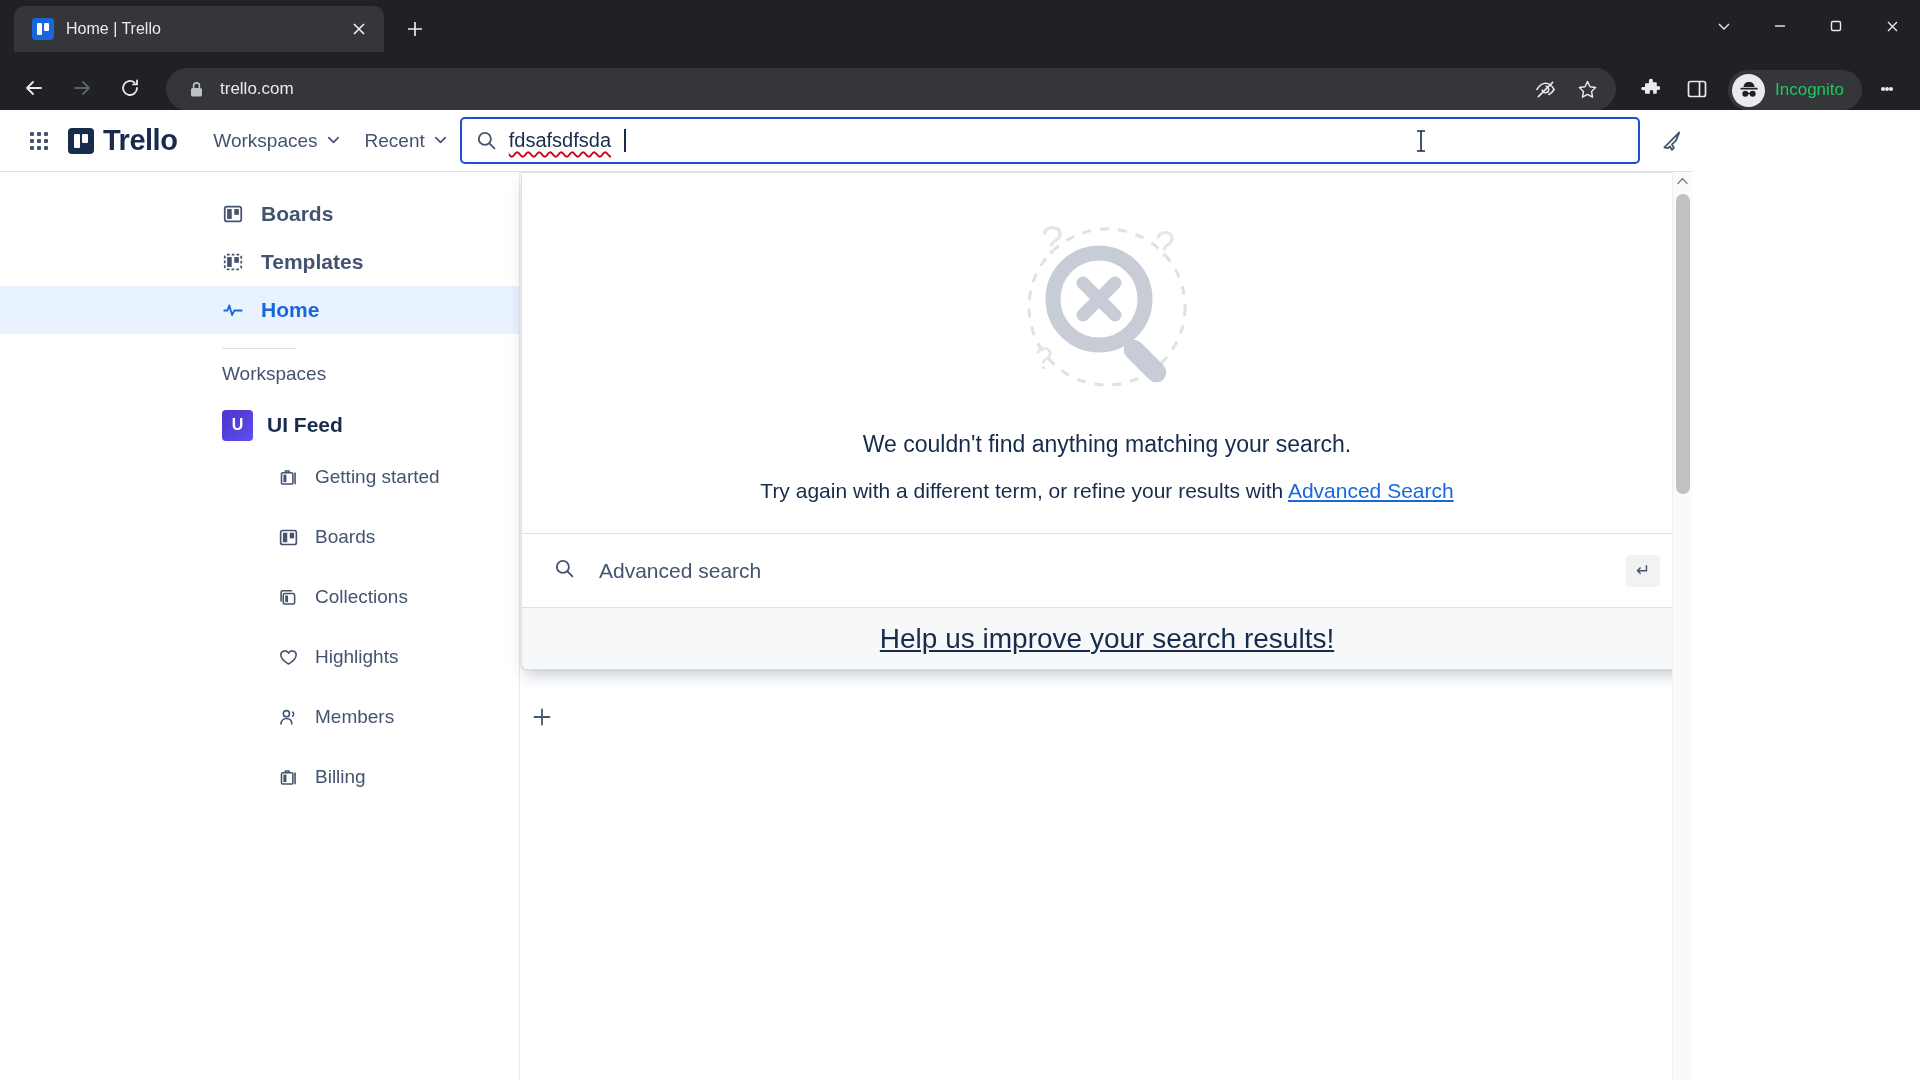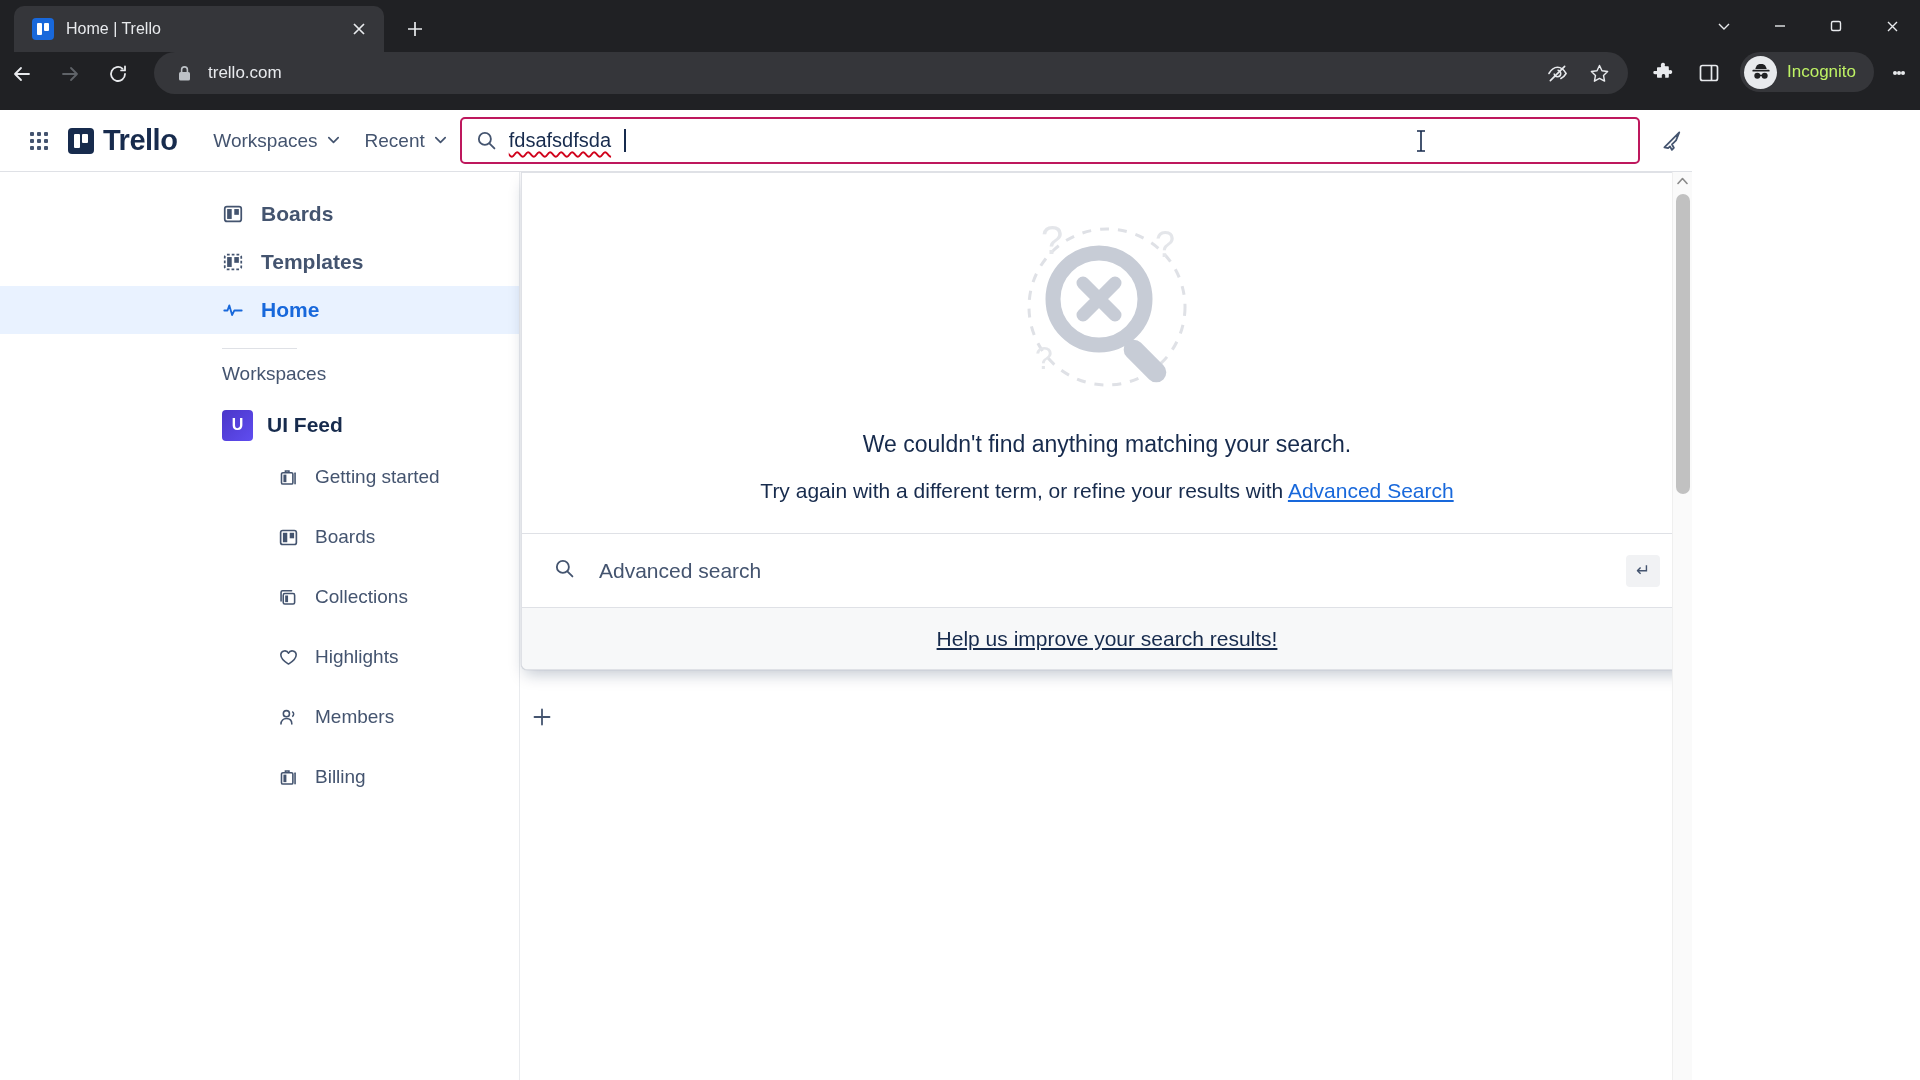--- a/index.html
+++ b/index.html
@@ -41,22 +41,22 @@
   .win-controls {
     position: absolute; right: 0; top: 0; height: 52px; display: flex;
     align-items: center; gap: 0;
   }
   .win-btn {
     width: 56px; height: 52px; display: flex; align-items: center;
     justify-content: center; color: #e8eaed;
   }
 
   .toolbar {
-    height: 58px; background: #202124; display: flex; align-items: flex-start;
-    padding: 0 0; gap: 4px;
+    height: 58px; background: #202124; display: flex; align-items: flex-end;
+    padding: 0 12px; gap: 4px;
   }
   .nav-btn {
     width: 44px; height: 44px; border-radius: 50%; display: flex;
     align-items: center; justify-content: center; color: #e8eaed; flex: none;
   }
   .nav-btn.disabled { color: #5f6368; }
   .omnibox {
     flex: 1; height: 42px; background: #35363a; border-radius: 21px;
     display: flex; align-items: center; padding: 0 10px 0 20px; margin: 0 10px;
   }
@@ -72,21 +72,21 @@
     align-items: center; justify-content: center; color: #e8eaed; flex:none;
   }
   .incognito-pill {
     height: 40px; background: #35363a; border-radius: 20px; display: flex;
     align-items: center; gap: 10px; padding: 0 18px 0 4px; margin-left: 6px;
   }
   .incog-avatar {
     width: 33px; height: 33px; border-radius: 50%; background: #e8eaed;
     display: flex; align-items: center; justify-content: center; flex:none;
   }
-  .incognito-label { color: #bef264; font-size: 17px; white-space: nowrap; }
+  .incognito-label { color: #22c55e; font-size: 17px; white-space: nowrap; }
   .kebab { width: 42px; height: 42px; display:flex; align-items:center; justify-content:center; flex:none; }
   .kebab span { display:block; width:4px; height:4px; border-radius:50%; background:#e8eaed; margin:2px 0; }
 
   
   .page { position: relative; width: 1692px; height: 970px; background: #fff; overflow: hidden; }
 
   .trello-header {
     height: 62px; background: #fff; border-bottom: 1px solid #dfe1e6;
     display: flex; align-items: center; padding: 0 18px; position: relative; z-index: 40;
   }
@@ -99,21 +99,21 @@
   .brand-mark .bm i { display:block; width:6px; background:#fff; border-radius:1px; }
   .brand-mark .bm i.a { height:14px; }
   .brand-mark .bm i.b { height:9px; }
   .brand-name { font-size: 29px; font-weight: bold; color: #172b4d; letter-spacing: -0.5px; }
   .hdr-menu {
     display: flex; align-items: center; gap: 8px; padding: 8px 12px;
     font-size: 19px; color: #44546f; border-radius: 4px;
   }
   .hdr-search-wrap { flex: 1; display: flex; justify-content: center; position: relative; }
   .hdr-search {
-    width: 1180px; height: 47px; border: 2px solid #be185d; border-radius: 5px;
+    width: 1180px; height: 47px; border: 2px solid #1d4ed8; border-radius: 5px;
     background: #fff; display: flex; align-items: center; padding: 0 14px; gap: 12px;
   }
   .hdr-search .s-ico { color:#44546f; display:flex; flex:none; }
   .search-text {
     font-size: 20px; color: #172b4d; position: relative;
     text-decoration: underline; text-decoration-style: wavy;
     text-decoration-color: #d0021b; text-underline-offset: 4px;
     text-decoration-thickness: 1.5px;
   }
   .caret { display:inline-block; width:1.5px; height:23px; background:#172b4d; vertical-align:-5px; margin-left:1px; }
@@ -199,21 +199,21 @@
   .dd-adv-label { font-size: 21px; color:#44546f; flex:1; }
   .enter-key {
     width: 34px; height: 32px; border-radius:4px; background:#f1f2f4;
     display:flex; align-items:center; justify-content:center; color:#44546f; font-size:17px;
   }
   .dd-foot {
     border-top:1px solid #dfe1e6; background:#f7f8f9; height: 62px;
     display:flex; align-items:center; justify-content:center;
     border-radius: 0 0 6px 6px;
   }
-  .dd-foot a { font-size: 21px; color:#172b4d; text-decoration: underline; }
+  .dd-foot a { font-size: 28px; color:#172b4d; text-decoration: underline; }
 
   
   .scrollbar {
     position:absolute; right:0; top:0; width: 20px; height: 908px;
     background:#fafafa; border-left:1px solid #efefef; z-index: 35;
   }
   .sb-arrow { height:18px; display:flex; align-items:center; justify-content:center; }
   .sb-thumb {
     position:absolute; top: 22px; left: 3px; width: 14px; height: 300px;
     background:#c1c1c1; border-radius: 7px;

